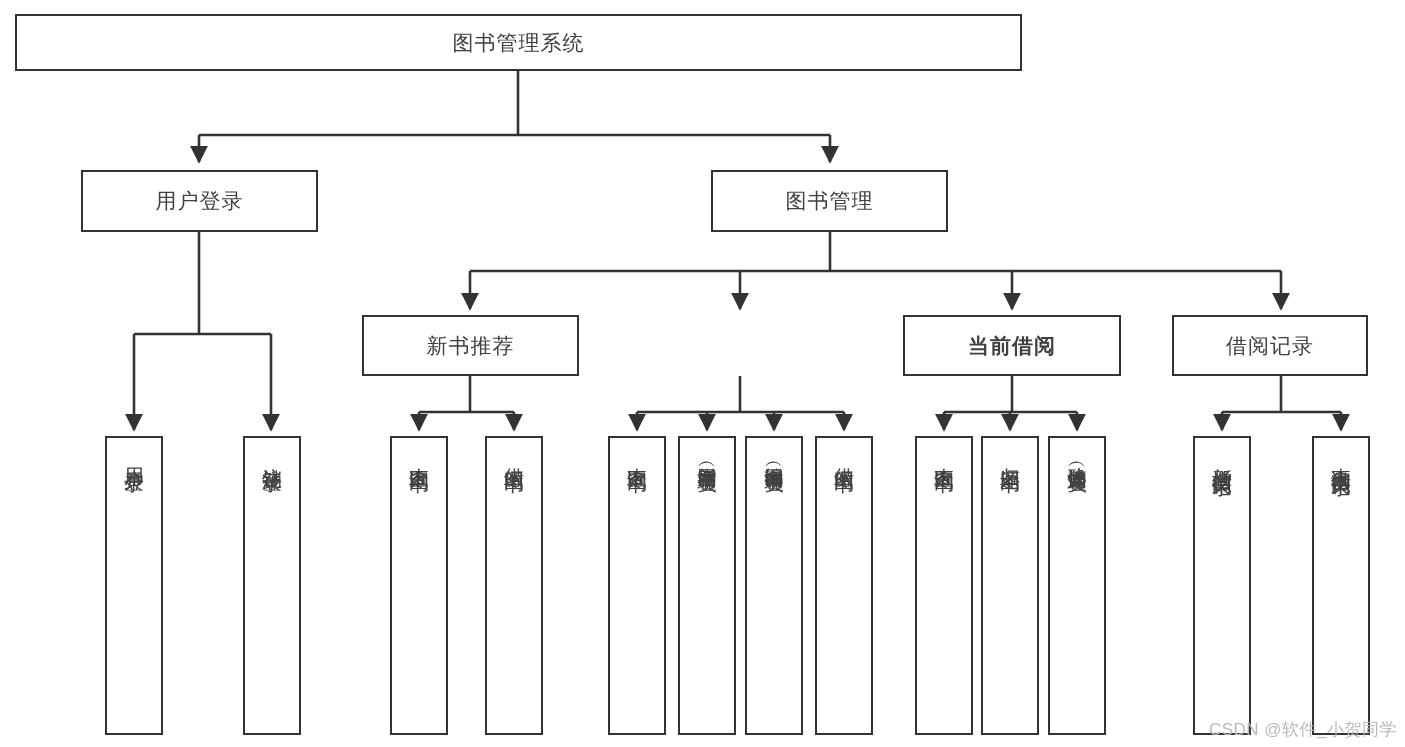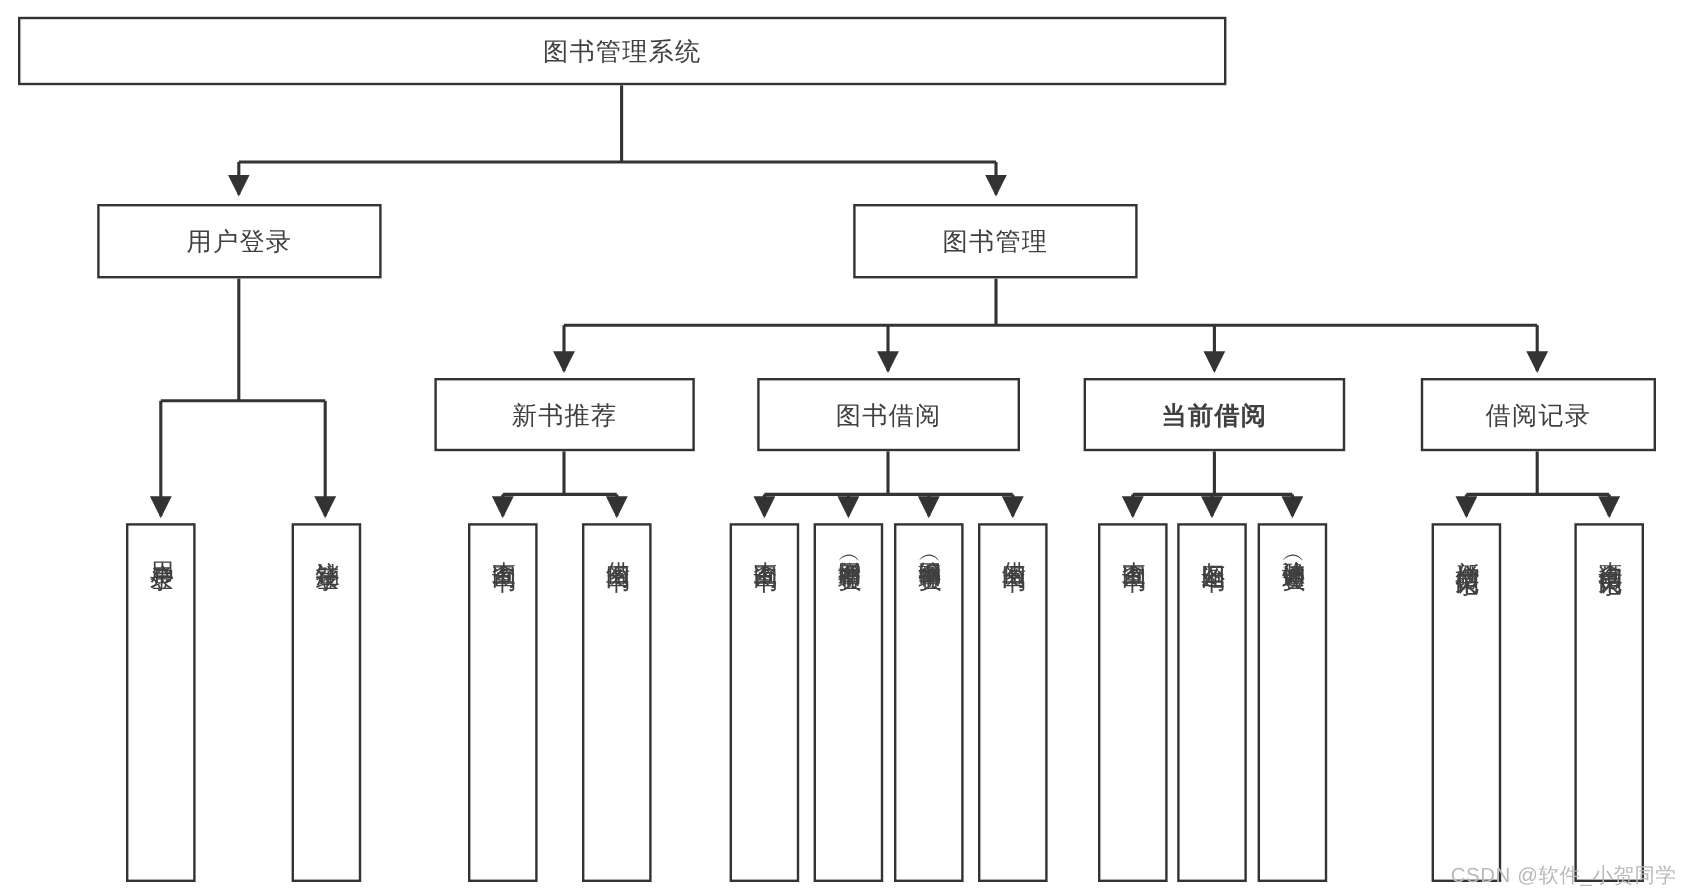--- a/index.html
+++ b/index.html
@@ -122,27 +122,24 @@
   <div class="node horiz" id="node-l2-0" style="left: 81px; top: 170px; width: 237px; height: 62px;">
     <span>用户登录</span>
   </div>
   <div class="node horiz" id="node-l2-1" style="left: 711px; top: 170px; width: 237px; height: 62px;">
     <span>图书管理</span>
   </div>
 
   <div class="node horiz" id="node-l3-0" style="left: 362px; top: 315px; width: 217px; height: 61px;">
     <span>新书推荐</span>
   </div>
-  <div class="node horiz" id="node-l3-1" style="left: 631px; top: 315px; width: 219px; height: 61px;">
-    <span>图书借阅</span>
-  </div>
   <div class="node horiz" id="node-l3-2" style="left: 903px; top: 315px; width: 218px; height: 61px; font-weight: bold;">
     <span>当前借阅</span>
   </div>
-  <div class="node horiz" id="node-l3-3" style="left: 1172px; top: 315px; width: 196px; height: 61px; margin-left: 12px;">
+  <div class="node horiz" id="node-l3-3" style="left: 1172px; top: 315px; width: 196px; height: 61px;">
     <span>借阅记录</span>
   </div>
 
   <div class="node vert" id="node-leaf-0" style="left: 105px; top: 436px; width: 58px; height: 299px;">
     <span class="vlabel">用户登录</span>
   </div>
   <div class="node vert" id="node-leaf-1" style="left: 243px; top: 436px; width: 58px; height: 299px;">
     <span class="vlabel">注销登录</span>
   </div>
   <div class="node vert" id="node-leaf-2" style="left: 390px; top: 436px; width: 58px; height: 299px;">

